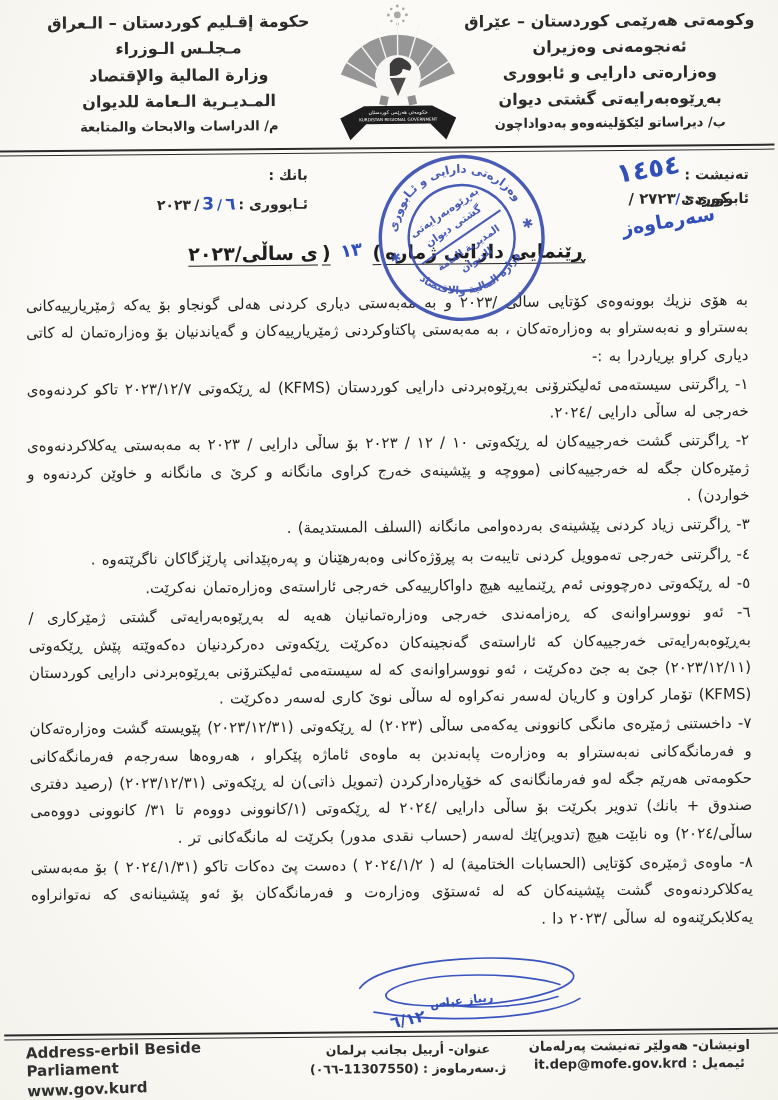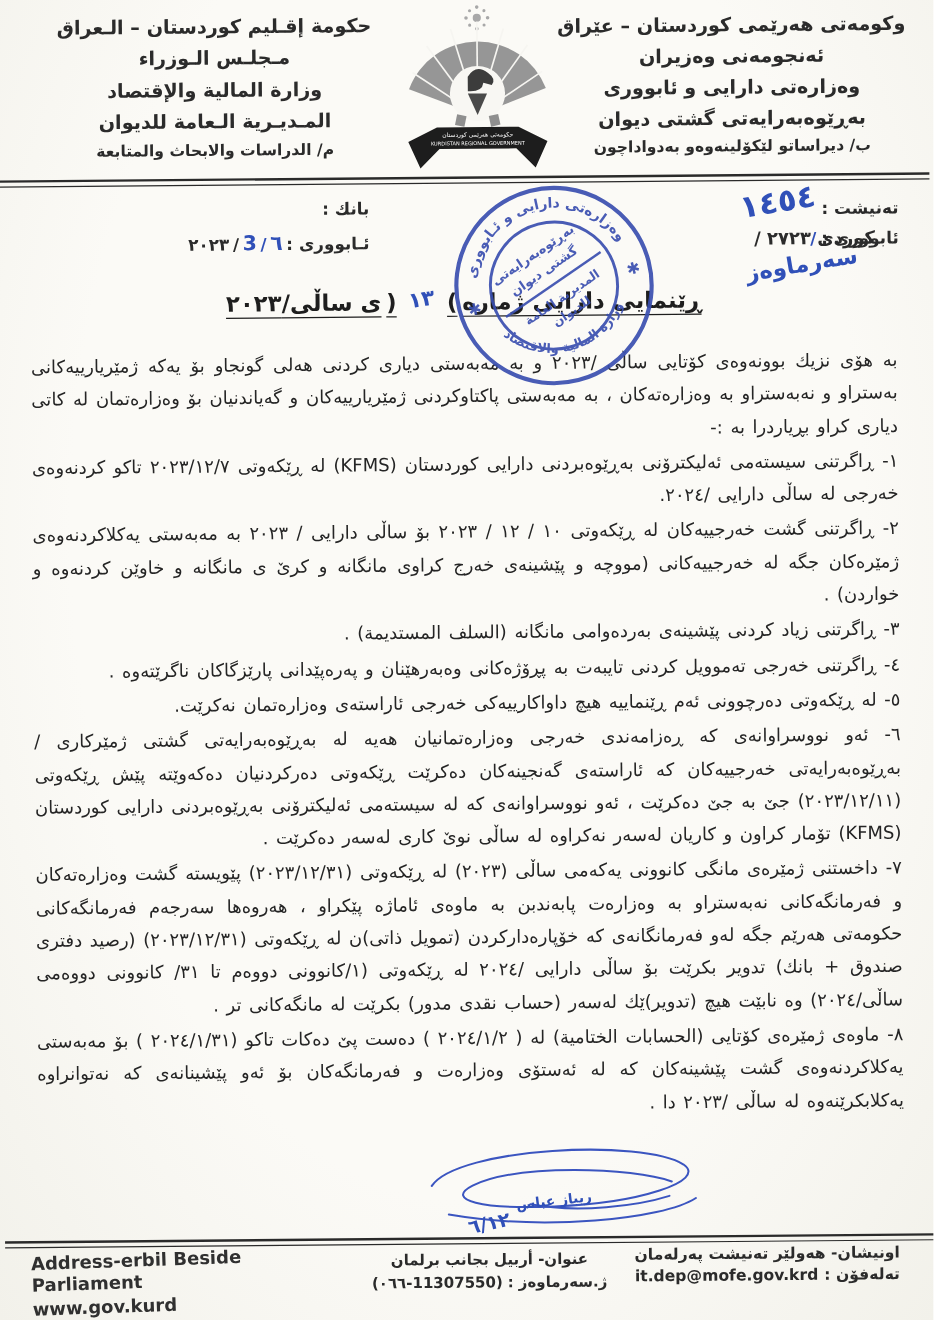--- a/index.html
+++ b/index.html
@@ -240,19 +240,19 @@
       <div>عنوان- أربيل بجانب برلمان</div>
       <div class="row">
         <span>ژ.سەرماوەز :</span>
         <span class="ltr">(٠٦٦-11307550)</span>
       </div>
     </div>
 
     <div class="ftr-right">
       <div>اونيشان- هەولێر تەنيشت پەرلەمان</div>
       <div class="row">
-        <span>تەلەفۆن :</span>
+        <span>ئيمەيل :</span>
         <span class="ltr">it.dep@mofe.gov.krd</span>
       </div>
     </div>
 
   </div>
 </div>
 
 </body></html>

